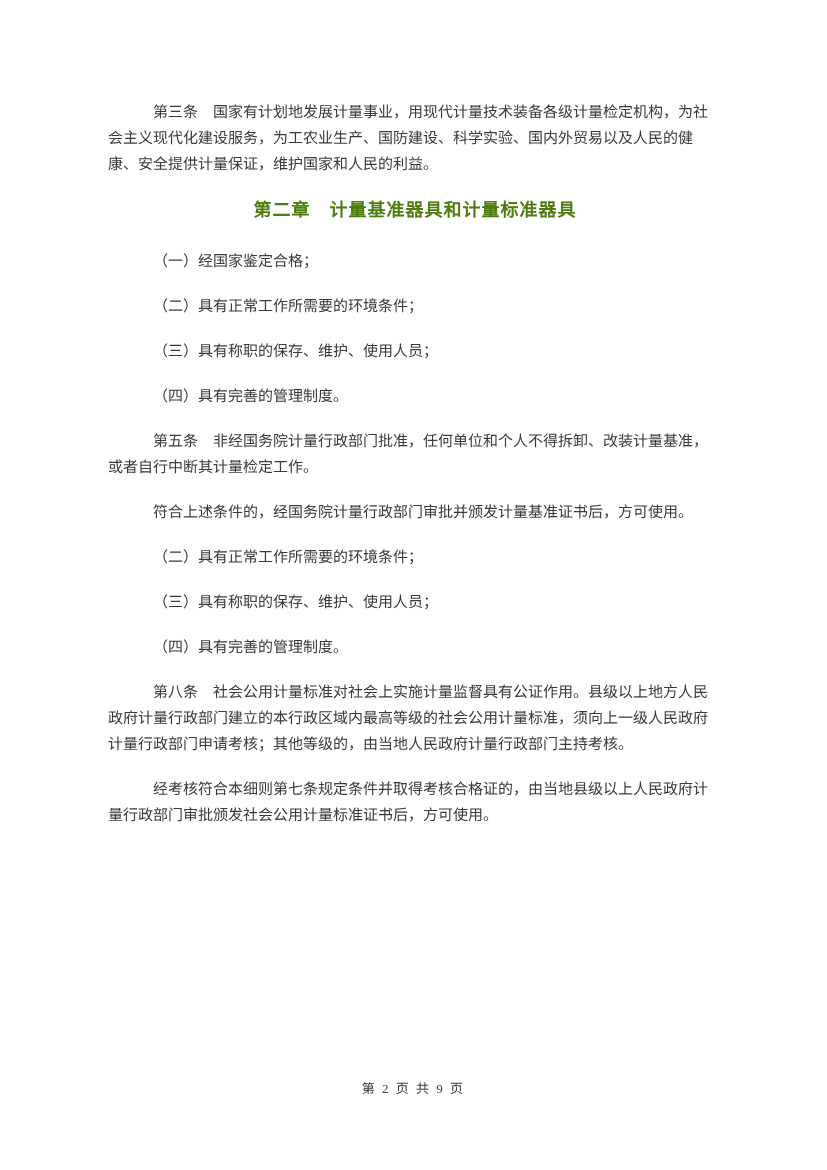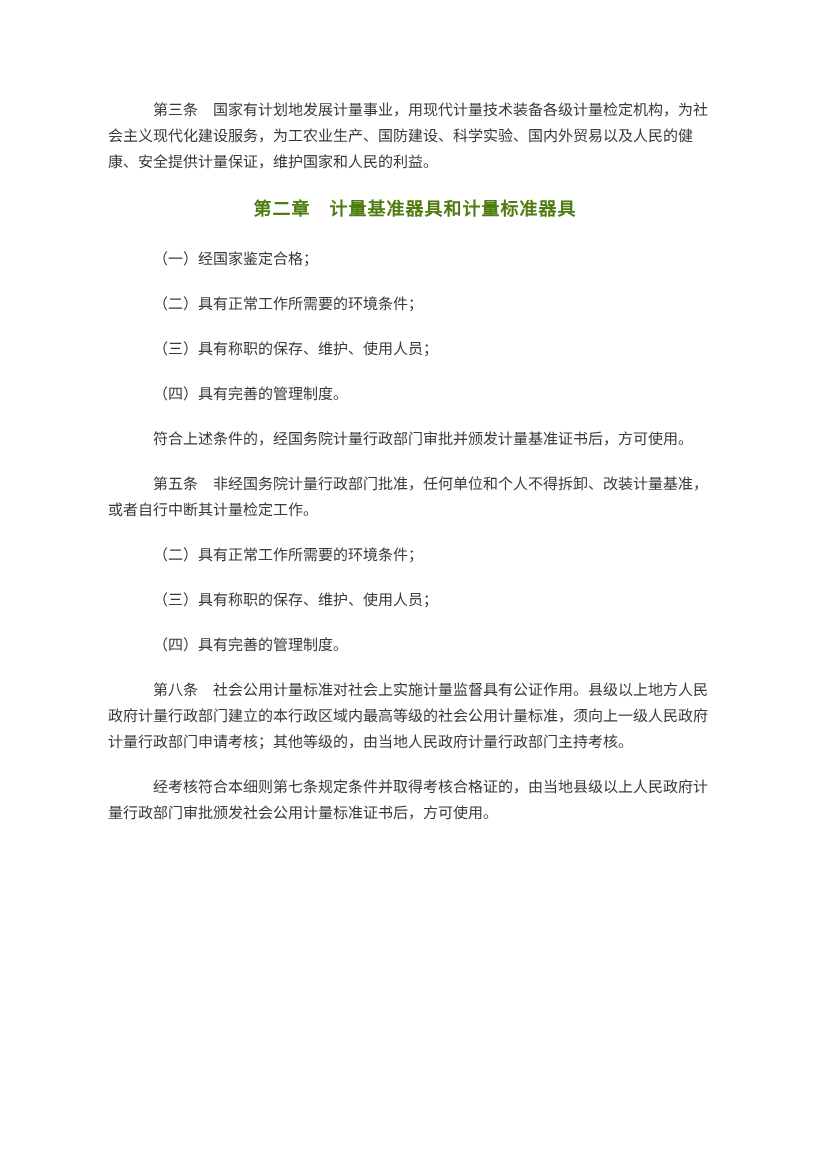--- a/index.html
+++ b/index.html
@@ -6,21 +6,21 @@
     margin: 0;
     padding: 0;
     background: #ffffff;
   }
   .page {
     position: relative;
     width: 827px;
     height: 1170px;
     background: #ffffff;
     overflow: hidden;
-    font-family: Liberation Mono, monospace;
+    font-family: Liberation Serif, serif;
   }
   .doc-body {
     position: absolute;
     left: 108px;
     top: 99px;
     width: 614px;
     color: #3a3a3a;
     font-size: 15px;
     line-height: 26px;
     text-align: left;
@@ -55,21 +55,22 @@
 <body>
 
 <div class="page">
   <div class="doc-body">
     <p class="para">第三条　国家有计划地发展计量事业，用现代计量技术装备各级计量检定机构，为社会主义现代化建设服务，为工农业生产、国防建设、科学实验、国内外贸易以及人民的健康、安全提供计量保证，维护国家和人民的利益。</p>
     <h2 class="chapter-heading">第二章　计量基准器具和计量标准器具</h2>
     <p class="para">（一）经国家鉴定合格；</p>
     <p class="para">（二）具有正常工作所需要的环境条件；</p>
     <p class="para">（三）具有称职的保存、维护、使用人员；</p>
     <p class="para">（四）具有完善的管理制度。</p>
+    <p class="para">第五条　非经国务院计量行政部门批准，任何单位和个人不得拆卸、改装计量基准，或者自行中断其计量检定工作。</p>
     <p class="para">符合上述条件的，经国务院计量行政部门审批并颁发计量基准证书后，方可使用。</p>
-    <p class="para">第五条　非经国务院计量行政部门批准，任何单位和个人不得拆卸、改装计量基准，或者自行中断其计量检定工作。</p>
     <p class="para">（二）具有正常工作所需要的环境条件；</p>
     <p class="para">（三）具有称职的保存、维护、使用人员；</p>
     <p class="para">（四）具有完善的管理制度。</p>
     <p class="para">第八条　社会公用计量标准对社会上实施计量监督具有公证作用。县级以上地方人民政府计量行政部门建立的本行政区域内最高等级的社会公用计量标准，须向上一级人民政府计量行政部门申请考核；其他等级的，由当地人民政府计量行政部门主持考核。</p>
     <p class="para">经考核符合本细则第七条规定条件并取得考核合格证的，由当地县级以上人民政府计量行政部门审批颁发社会公用计量标准证书后，方可使用。</p>
   </div>
+  <div class="page-footer">第 2 页 共 9 页</div>
 </div>
 
 </body></html>

